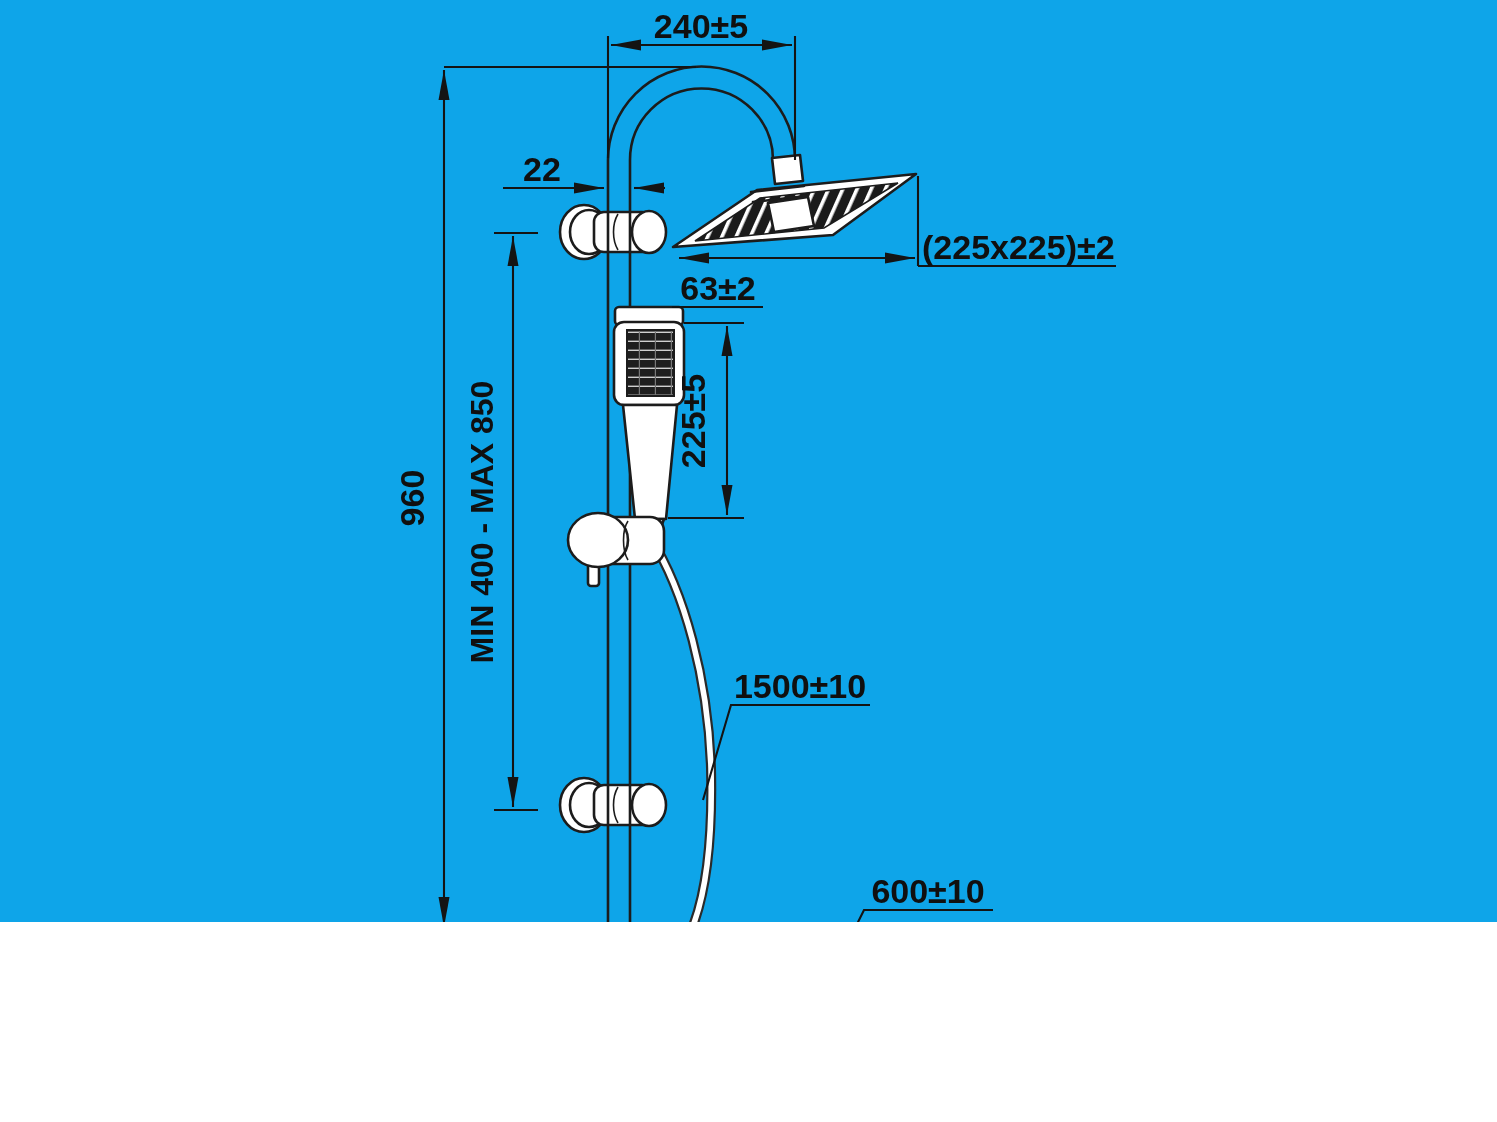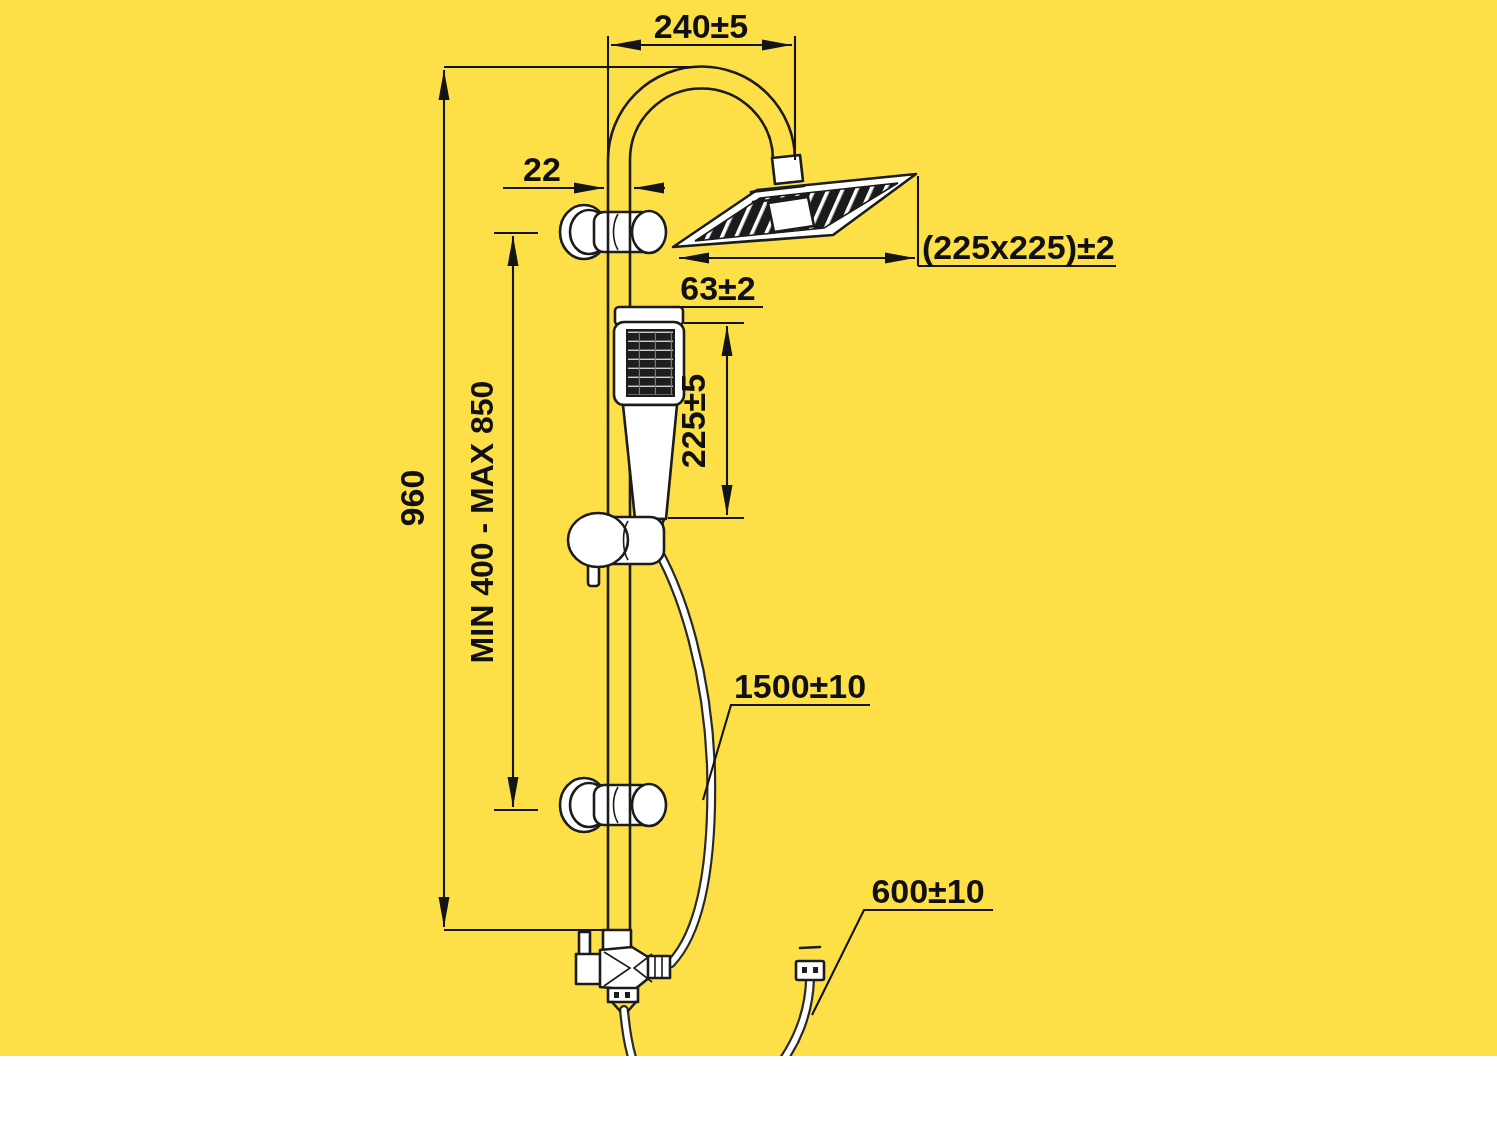--- a/index.html
+++ b/index.html
@@ -1,16 +1,16 @@
 <!DOCTYPE html>
 <html><head>
 <meta charset="utf-8">
 <style>
   html, body { margin: 0; padding: 0; background: #ffffff; }
-  .stage { position: relative; width: 1497px; height: 1056px; background: #fde047; overflow: hidden; }
+  .stage { position: relative; width: 1497px; height: 922px; background: #0ea5e9; overflow: hidden; }
   svg { display: block; }
   .ln   { stroke: #1c1c1c; stroke-width: 2.6; fill: none; stroke-linejoin: round; stroke-linecap: round; }
   .lnw  { stroke: #1c1c1c; stroke-width: 2.6; fill: #ffffff; stroke-linejoin: round; }
   .thin { stroke: #1c1c1c; stroke-width: 1.6; fill: none; }
   .dim  { stroke: #141414; stroke-width: 2.1; fill: none; }
   .hose-out { stroke: #2a2a2a; stroke-width: 10; fill: none; stroke-linecap: round; }
   .hose-in  { stroke: #ffffff; stroke-width: 5.6; fill: none; stroke-linecap: round; }
   .dim-text { font: 700 34px "Liberation Sans", sans-serif; fill: #101010; }
   .dim-text-sm { font: 700 32px "Liberation Sans", sans-serif; fill: #101010; }
   .mid { text-anchor: middle; }

